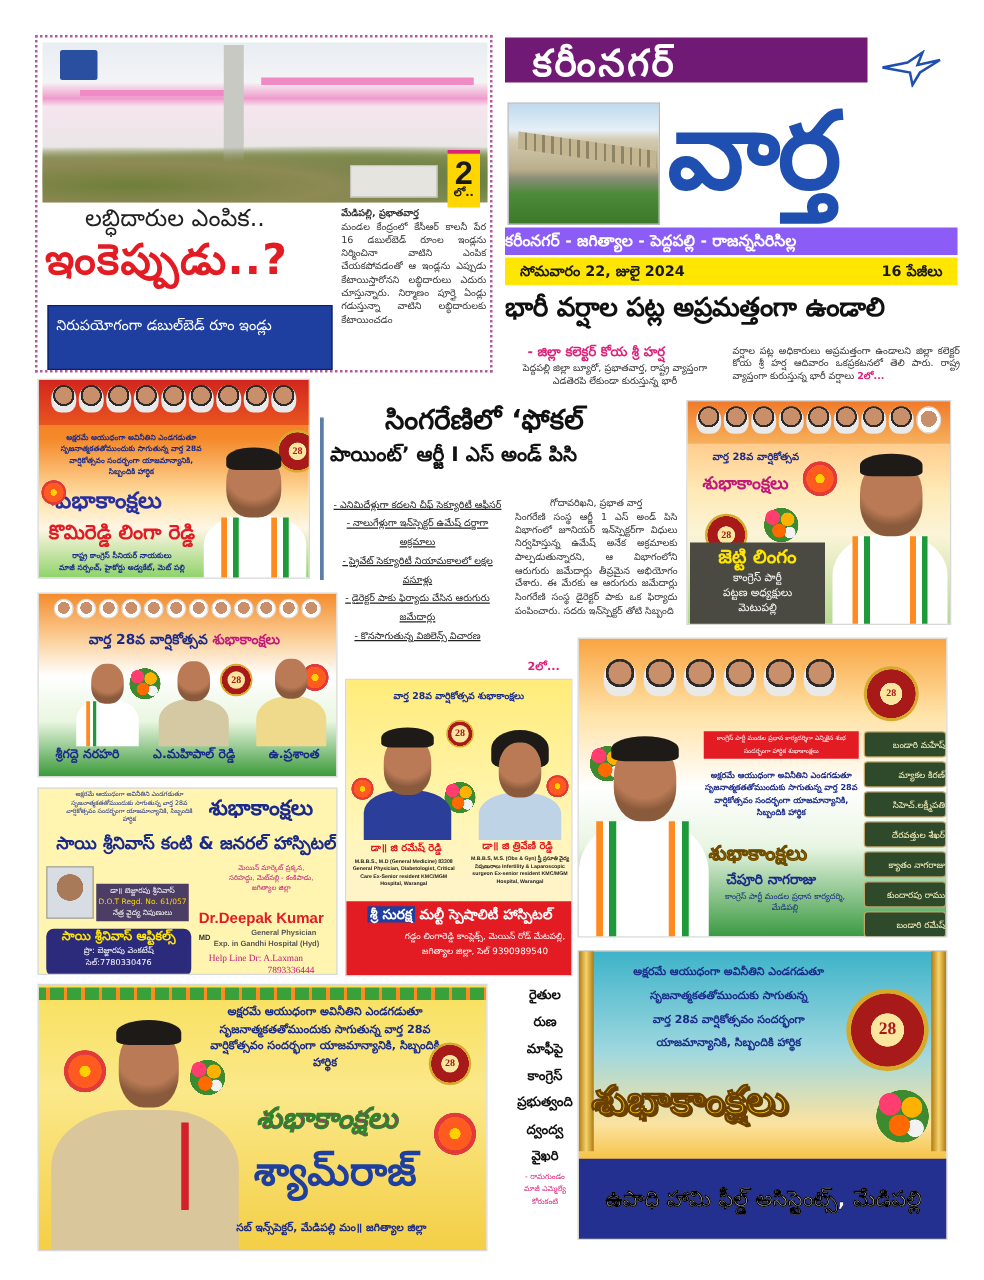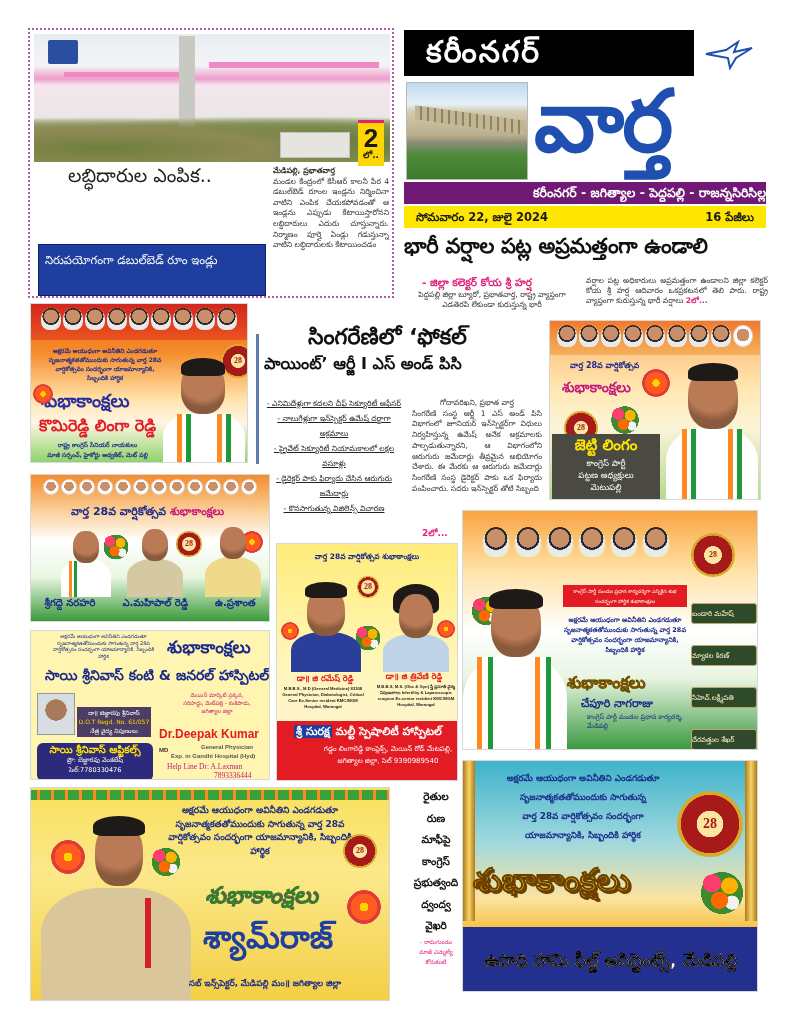--- a/index.html
+++ b/index.html
@@ -34,31 +34,31 @@
     position: absolute; left: 8px; top: 214px; width: 228px; height: 52px; background: #1f3fa0; color: #fff;
     font-size: 11.5px; padding: 4px 6px; line-height: 22px; border: 1px solid #0d2266;
   }
   #story1 .subbox div { border-bottom: 1px solid rgba(255,255,255,0.5); }
   #story1 .subbox div:last-child { border-bottom: none; }
   #story1 .body { position: absolute; left: 243px; top: 136px; width: 116px; font-size: 7.6px; line-height: 10.6px; color: #333; text-align: justify; }
   #story1 .body .dateline { display: block; font-weight: bold; }
 
   
   #masthead { left: 404px; top: 30px; width: 362px; height: 200px; }
-  #masthead .redbar { position: absolute; left: 0; top: 0; width: 290px; height: 46px; background: #000000; }
+  #masthead .redbar { position: absolute; left: 0; top: 0; width: 290px; height: 36px; background: #701a75; }
   #masthead .city { position: absolute; left: 22px; top: 4px; font-size: 30px; color: #fff; font-weight: bold; letter-spacing: 2px; }
   #masthead .bird { position: absolute; left: 300px; top: 10px; width: 50px; height: 30px; }
   #masthead .dam {
     position: absolute; left: 2px; top: 52px; width: 122px; height: 98px;
     background: linear-gradient(180deg, #bfd9ef 0%, #e6f0f7 22%, #d3cbb0 30%, #b9ad8a 55%, #8b8d79 62%, #4d8a3a 75%, #3c7b2a 100%);
     border: 1px solid #b8b8b8;
   }
   #masthead .dam .gates { position: absolute; left: 8px; top: 30px; width: 110px; height: 14px; background: repeating-linear-gradient(90deg, #c2b58f 0 5px, #8d8366 5px 7px); transform: skewY(8deg); }
   #masthead .varta { position: absolute; left: 130px; top: 48px; font-size: 86px; color: #1f4fb0; font-weight: bold; line-height: 1; letter-spacing: -2px; }
-  #masthead .districts { position: absolute; left: 0; top: 152px; width: 362px; height: 22px; background: #701a75; color: #fff; font-size: 12.5px; text-align: right; line-height: 22px; font-weight: bold; }
+  #masthead .districts { position: absolute; left: 0; top: 152px; width: 362px; height: 22px; background: #8b5cf6; color: #fff; font-size: 12.5px; text-align: left; line-height: 22px; font-weight: bold; }
   #masthead .datebar { position: absolute; left: 0; top: 176px; width: 362px; height: 22px; background: #ffe600; font-size: 11.5px; font-weight: bold; line-height: 22px; padding: 0 12px; display: flex; justify-content: space-between; }
 
   
   #rain { left: 404px; top: 234px; width: 366px; height: 80px; }
   #rain .headline { font-size: 21px; font-weight: bold; color: #111; white-space: nowrap; letter-spacing: -0.3px; }
   #rain .byline { position: absolute; left: 18px; top: 42px; font-size: 10.5px; color: #e0217a; font-weight: bold; }
   #rain .col1 { position: absolute; left: 2px; top: 56px; width: 172px; font-size: 7.6px; line-height: 10px; text-align: center; color: #333; }
   #rain .col2 { position: absolute; left: 182px; top: 42px; width: 182px; font-size: 7.6px; line-height: 10px; color: #333; text-align: justify; }
   #rain .more { color: #e0217a; font-weight: bold; }
 
@@ -151,23 +151,23 @@
 
   
   #ad6 { left: 462px; top: 510px; width: 296px; height: 240px; background: linear-gradient(180deg, #f9a441 0%, #ffe2a6 25%, #ffffff 50%, #e9f5e3 70%, #3b9a42 100%); }
   #ad6 .faces { gap: 6px; padding-left: 0; justify-content: flex-start; margin-left: 20px; padding-top: 16px; }
   #ad6 .faces .face { width: 26px; height: 30px; }
   #ad6 .logo28 { position: absolute; left: 228px; top: 22px; width: 44px; height: 44px; font-size: 13px; }
   #ad6 .redtag { position: absolute; left: 100px; top: 74px; width: 124px; height: 22px; background: #e31b23; color: #fff; font-size: 5px; text-align: center; line-height: 10px; padding-top: 1px; }
   #ad6 .msg { position: absolute; left: 100px; top: 104px; width: 124px; font-size: 6.5px; color: #1a2a8a; text-align: center; line-height: 10px; font-weight: bold; }
   #ad6 .shubha { position: absolute; left: 104px; top: 162px; font-size: 16px; color: #e0a200; font-weight: bold; -webkit-text-stroke: 0.5px #6a4a00; }
   #ad6 .name { position: absolute; left: 118px; top: 186px; font-size: 11px; color: #1a2a8a; font-weight: bold; }
-  #ad6 .desig { position: absolute; left: 124px; top: 202px; width: 110px; font-size: 6.5px; color: #1a2a8a; line-height: 9px; }
+  #ad6 .desig { position: absolute; left: 110px; top: 202px; width: 110px; font-size: 6.5px; color: #1a2a8a; text-align: center; line-height: 9px; }
   #ad6 .roster { position: absolute; left: 228px; top: 74px; width: 66px; display: flex; flex-direction: column; gap: 3px; }
-  #ad6 .roster div { height: 21px; background: #2f4a2a; color: #fff7c4; font-size: 7px; text-align: left; line-height: 21px; border-radius: 3px; border: 1px solid #bfa66a; margin-top: 18px; }
+  #ad6 .roster div { height: 21px; background: #2f4a2a; color: #fff7c4; font-size: 7px; text-align: right; line-height: 21px; border-radius: 3px; border: 1px solid #bfa66a; }
 
   
   #ad7 { left: 30px; top: 787px; width: 360px; height: 214px; background: linear-gradient(180deg, #f8e05c 0%, #fbe88a 40%, #f4cf46 100%); }
   #ad7 .garland { position: absolute; left: 0; top: 2px; width: 100%; height: 10px; background: repeating-linear-gradient(90deg, #3aa03a 0 6px, #ff8a1f 6px 9px, #3aa03a 9px 14px); }
   #ad7 .msg { position: absolute; left: 134px; top: 16px; width: 190px; font-size: 9px; color: #1a2a8a; text-align: center; line-height: 13.5px; font-weight: bold; }
   #ad7 .logo28 { position: absolute; left: 312px; top: 46px; width: 34px; height: 34px; }
   #ad7 .shubha { position: absolute; left: 174px; top: 94px; font-size: 23px; color: #c2187a; font-weight: bold; font-style: italic; -webkit-text-stroke: 0.5px #2a8a2a; }
   #ad7 .name { position: absolute; left: 172px; top: 130px; font-size: 32px; color: #1f3fa0; font-weight: bold; }
   #ad7 .desig { position: absolute; left: 158px; top: 190px; font-size: 8.5px; color: #1a2a8a; font-weight: bold; white-space: nowrap; }
   #ad7 .uniform { position: absolute; left: 10px; top: 100px; width: 150px; height: 114px; background: #d9c69a; border-radius: 40% 40% 0 0; }
@@ -198,26 +198,27 @@
     <div class="wall2"></div>
     <div class="pole"></div>
     <div class="bush"></div>
     <div class="tank"></div>
   </div>
   <div class="badge2">
     <span class="num">2</span>
     <span class="lo">లో..</span>
   </div>
   <div class="kicker">లబ్ధిదారుల ఎంపిక..</div>
+  <div class="headline">ఇంకెప్పుడు..?</div>
   <div class="subbox">
     <div>నిరుపయోగంగా డబుల్‌బెడ్ రూం ఇండ్లు</div>
   </div>
   <div class="body">
     <span class="dateline">మేడిపల్లి, ప్రభాతవార్త</span>
-    <span>మండల కేంద్రంలో కేసీఆర్ కాలనీ పేర 4 డబుల్‌బెడ్ రూంల ఇండ్లను నిర్మించినా వాటిని ఎంపిక చేయకపోవడంతో ఆ ఇండ్లను ఎప్పుడు కేటాయిస్తారోనని లబ్ధిదారులు ఎదురు చూస్తున్నారు. నిర్మాణం పూర్తై ఏండ్లు గడుస్తున్నా వాటిని లబ్ధిదారులకు కేటాయించడం</span>
+    <span>మండల కేంద్రంలో కేసీఆర్ కాలనీ పేర 16 డబుల్‌బెడ్ రూంల ఇండ్లను నిర్మించినా వాటిని ఎంపిక చేయకపోవడంతో ఆ ఇండ్లను ఎప్పుడు కేటాయిస్తారోనని లబ్ధిదారులు ఎదురు చూస్తున్నారు. నిర్మాణం పూర్తై ఏండ్లు గడుస్తున్నా వాటిని లబ్ధిదారులకు కేటాయించడం</span>
   </div>
 </section>
 
 <header id="masthead" class="abs">
   <div class="redbar">
     <div class="city">కరీంనగర్</div>
   </div>
   <svg class="bird" viewBox="0 0 50 30">
     <path d="M2 14 L22 10 L34 2 L30 12 L48 8 L32 18 L26 28 L24 18 Z" fill="#ffffff" stroke="#1f4fb0" stroke-width="2"></path>
   </svg>

